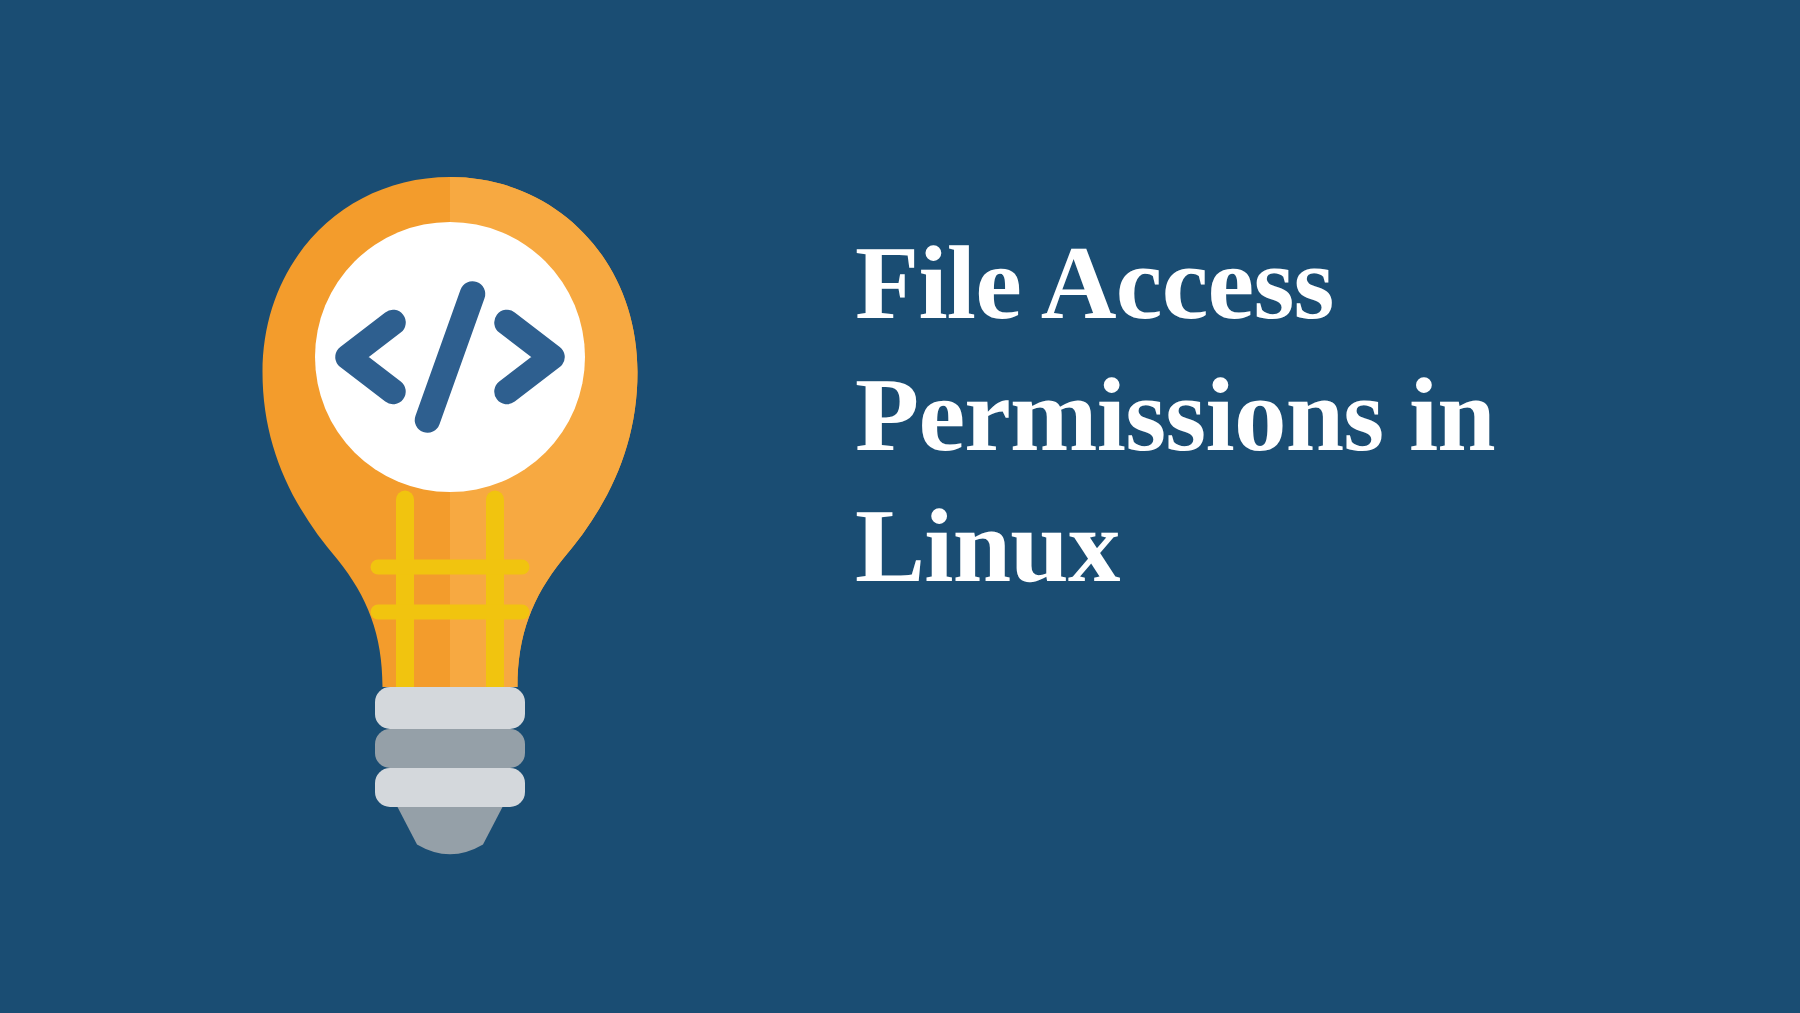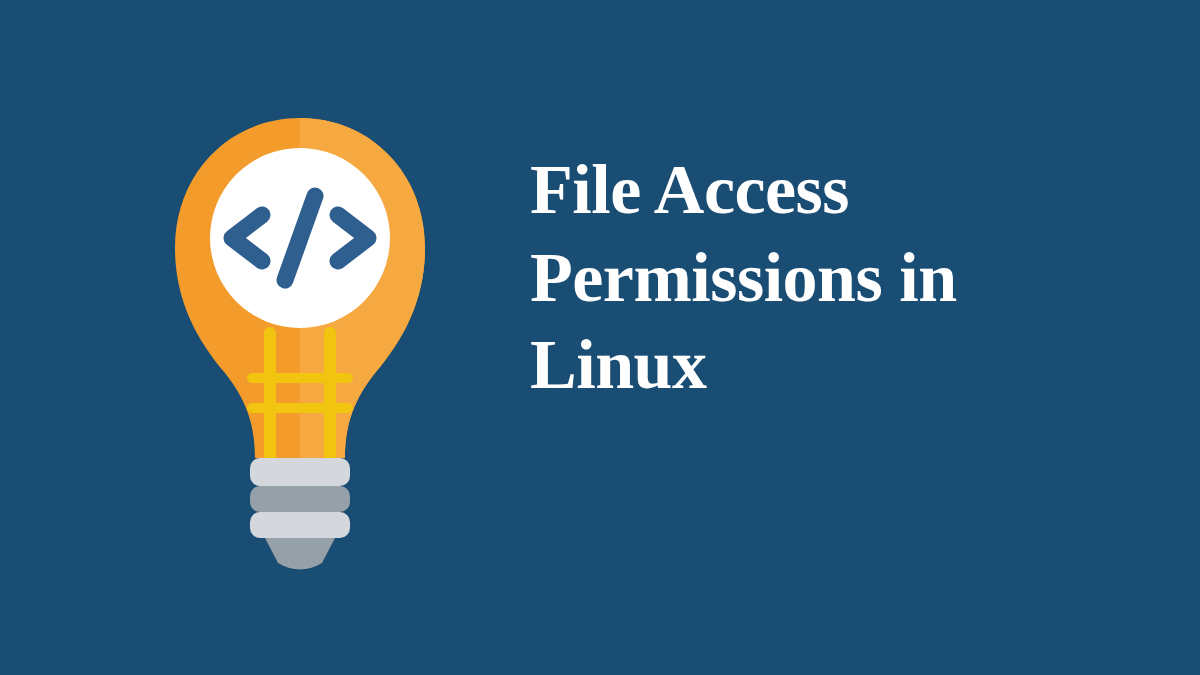--- a/index.html
+++ b/index.html
@@ -33,20 +33,21 @@
       flex: 1;
       padding-left: 60px;
       padding-bottom: 120px;
     }
     .title {
       color: #ffffff;
       font-size: 70px;
       font-weight: 600;
       line-height: 1.25;
       letter-spacing: -0.5px;
+      margin-left: 40px;
     }
     svg {
       display: block;
     }
   </style>
 </head>
 <body>
 
 <div class="container">
   <div class="bulb-wrapper">

